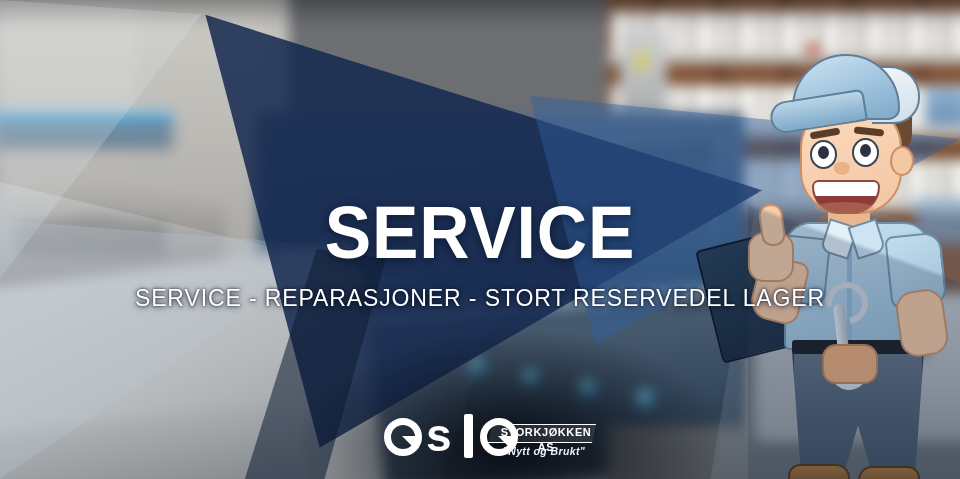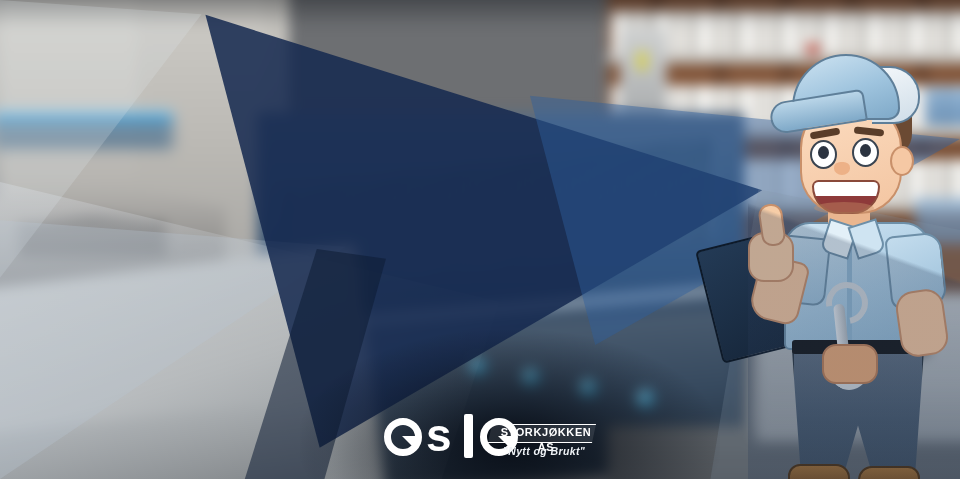--- a/index.html
+++ b/index.html
@@ -576,20 +576,24 @@
     <div class="p pupil pupil-l"></div>
     <div class="p pupil pupil-r"></div>
     <div class="p brow brow-l"></div>
     <div class="p brow brow-r"></div>
     <div class="p cap-back"></div>
     <div class="p cap-crown"></div>
     <div class="p cap-brim"></div>
     <div class="p mascot-tint"></div>
   </div>
 
+  <div id="copy">
+    <div id="title">SERVICE</div>
+    <div id="subtitle">SERVICE - REPARASJONER - STORT RESERVEDEL LAGER</div>
+  </div>
 
   <div id="logo">
     <div class="l wm-o1"></div>
     <div class="l wm-o1-dot"></div>
     <div class="l wm-s">s</div>
     <div class="l wm-l"></div>
     <div class="l wm-o2"></div>
     <div class="l wm-o2-dot"></div>
     <div class="l ribbon"></div>
     <div class="l ribbon-txt">STORKJØKKEN AS</div>

